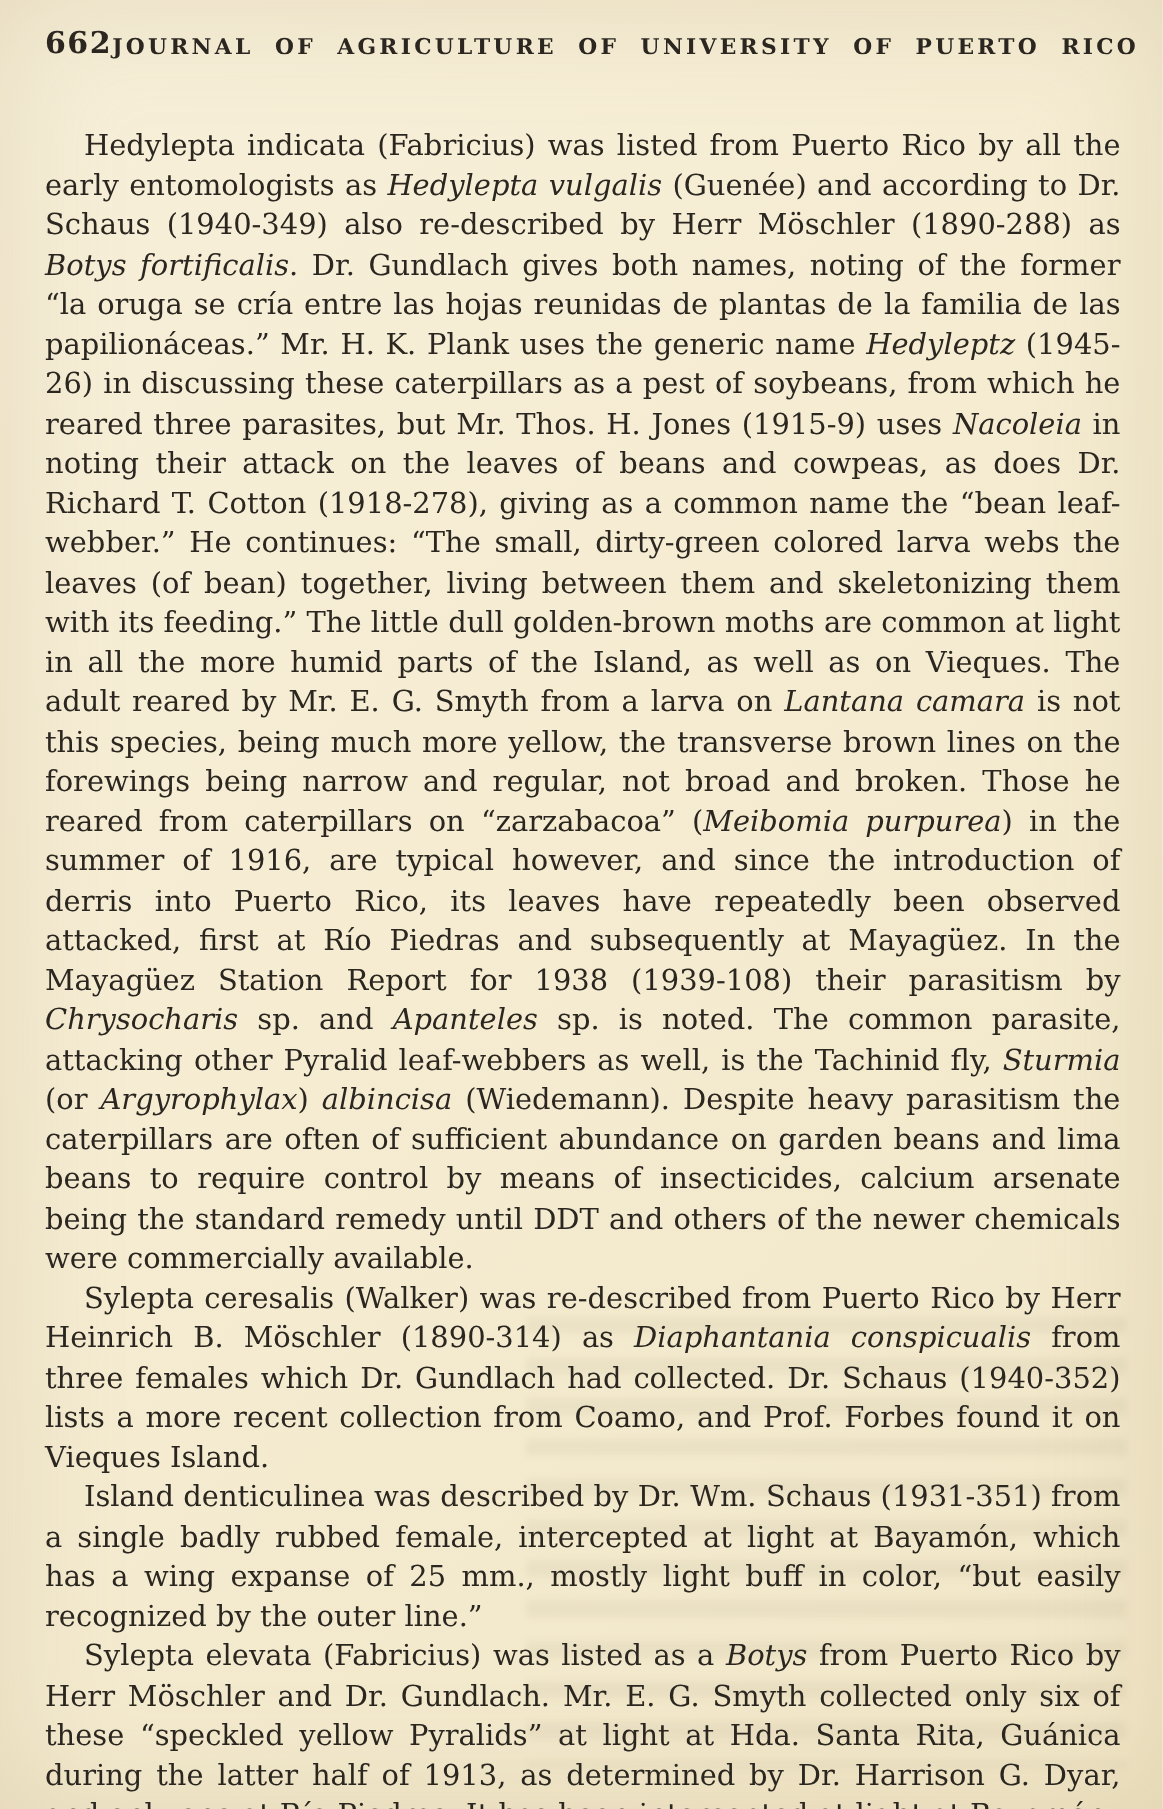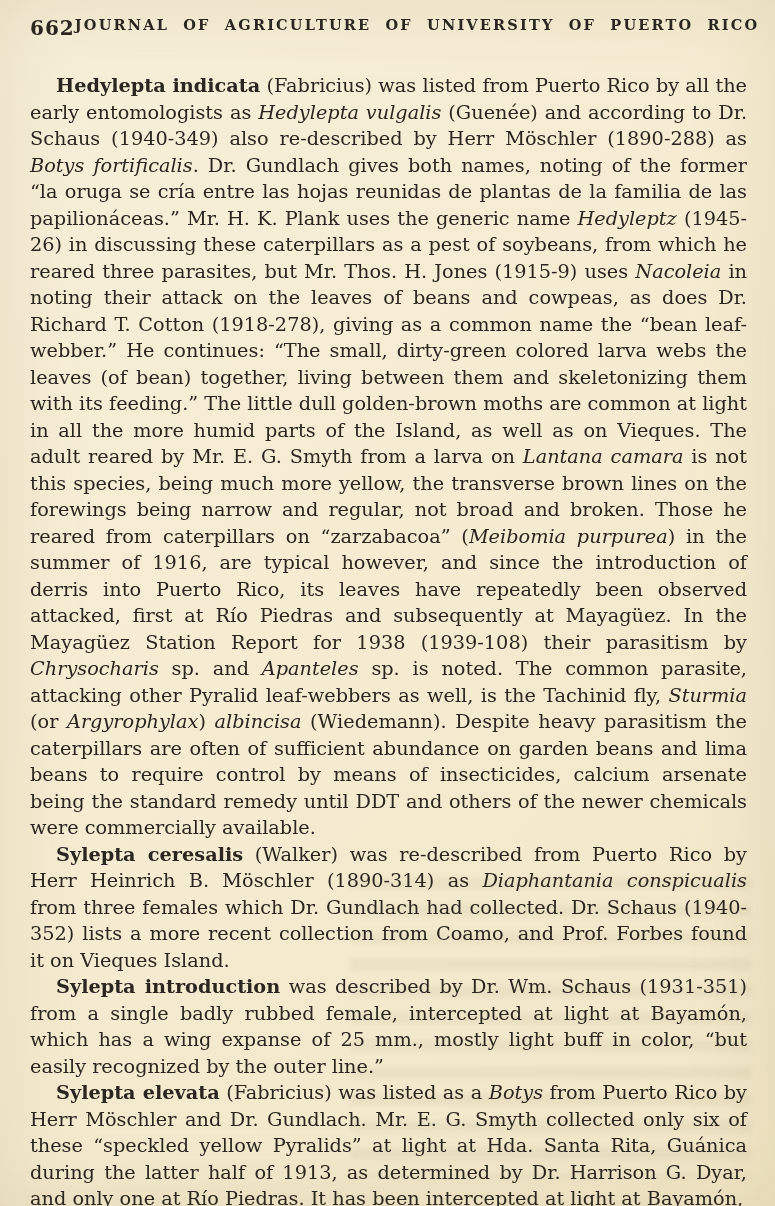--- a/index.html
+++ b/index.html
@@ -16,22 +16,22 @@
     font-family: "DejaVu Serif", "Liberation Serif", serif;
     color: #2b2720;
   }
   .page {
     position: relative;
     padding: 16px 28px 0 30px;
     z-index: 2;
   }
   .page-header {
     display: flex;
-    align-items: flex-start;
-    margin-bottom: 33px;
+    align-items: flex-end;
+    margin-bottom: 44px;
   }
   .page-number {
     width: 72px;
     font-size: 20px;
     font-weight: bold;
     letter-spacing: 1px;
   }
   .running-title {
     flex: 1;
     text-align: center;
@@ -44,21 +44,21 @@
   }
   .body-text {
     font-size: 19.3px;
     line-height: 26.5px;
     text-align: justify;
   }
   .para {
     margin: 0;
     text-indent: 26px;
   }
-  .run-bold { font-weight: bold; }
+  .run-bold { font-weight: normal; }
   .run-italic { font-style: italic; margin-top: 37px; }
   .bleed-artifact {
     position: absolute;
     right: 24px;
     top: 878px;
     width: 400px;
     height: 300px;
     background: repeating-linear-gradient(
       180deg,
       rgba(125, 112, 78, 0.07) 0px, rgba(125, 112, 78, 0.07) 11px,
@@ -76,16 +76,16 @@
 
 <div class="page">
   <div class="page-header">
     <span class="page-number">662</span>
     <span class="running-title">JOURNAL OF AGRICULTURE OF UNIVERSITY OF PUERTO RICO</span>
   </div>
 
   <div class="body-text">
     <p class="para"><span class="run-bold">Hedylepta indicata</span><span> (Fabricius) was listed from Puerto Rico by all the early entomologists as </span><span class="run-italic">Hedylepta vulgalis</span><span> (Guenée) and according to Dr. Schaus (1940-349) also re-described by Herr Möschler (1890-288) as </span><span class="run-italic">Botys fortificalis</span><span>. Dr. Gundlach gives both names, noting of the former “la oruga se cría entre las hojas reunidas de plantas de la familia de las papilionáceas.” Mr. H. K. Plank uses the generic name </span><span class="run-italic">Hedyleptz</span><span> (1945-26) in discussing these caterpillars as a pest of soybeans, from which he reared three parasites, but Mr. Thos. H. Jones (1915-9) uses </span><span class="run-italic">Nacoleia</span><span> in noting their attack on the leaves of beans and cowpeas, as does Dr. Richard T. Cotton (1918-278), giving as a common name the “bean leaf-webber.” He continues: “The small, dirty-green colored larva webs the leaves (of bean) together, living between them and skeletonizing them with its feeding.” The little dull golden-brown moths are common at light in all the more humid parts of the Island, as well as on Vieques. The adult reared by Mr. E. G. Smyth from a larva on </span><span class="run-italic">Lantana camara</span><span> is not this species, being much more yellow, the transverse brown lines on the forewings being narrow and regular, not broad and broken. Those he reared from caterpillars on “zarzabacoa” (</span><span class="run-italic">Meibomia purpurea</span><span>) in the summer of 1916, are typical however, and since the introduction of derris into Puerto Rico, its leaves have repeatedly been observed attacked, first at Río Piedras and subsequently at Mayagüez. In the Mayagüez Station Report for 1938 (1939-108) their parasitism by </span><span class="run-italic">Chrysocharis</span><span> sp. and </span><span class="run-italic">Apanteles</span><span> sp. is noted. The common parasite, attacking other Pyralid leaf-webbers as well, is the Tachinid fly, </span><span class="run-italic">Sturmia</span><span> (or </span><span class="run-italic">Argyrophylax</span><span>) </span><span class="run-italic">albincisa</span><span> (Wiedemann). Despite heavy parasitism the caterpillars are often of sufficient abundance on garden beans and lima beans to require control by means of insecticides, calcium arsenate being the standard remedy until DDT and others of the newer chemicals were commercially available.</span></p>
     <p class="para"><span class="run-bold">Sylepta ceresalis</span><span> (Walker) was re-described from Puerto Rico by Herr Heinrich B. Möschler (1890-314) as </span><span class="run-italic">Diaphantania conspicualis</span><span> from three females which Dr. Gundlach had collected. Dr. Schaus (1940-352) lists a more recent collection from Coamo, and Prof. Forbes found it on Vieques Island.</span></p>
-    <p class="para"><span class="run-bold">Sylepta introduction</span><span> was described by Dr. Wm. Schaus (1931-351) from a single badly rubbed female, intercepted at light at Bayamón, which has a wing expanse of 25 mm., mostly light buff in color, “but easily recognized by the outer line.”</span></p>
+    <p class="para"><span class="run-bold">Island denticulinea</span><span> was described by Dr. Wm. Schaus (1931-351) from a single badly rubbed female, intercepted at light at Bayamón, which has a wing expanse of 25 mm., mostly light buff in color, “but easily recognized by the outer line.”</span></p>
     <p class="para"><span class="run-bold">Sylepta elevata</span><span> (Fabricius) was listed as a </span><span class="run-italic">Botys</span><span> from Puerto Rico by Herr Möschler and Dr. Gundlach. Mr. E. G. Smyth collected only six of these “speckled yellow Pyralids” at light at Hda. Santa Rita, Guánica during the latter half of 1913, as determined by Dr. Harrison G. Dyar, and only one at Río Piedras. It has been intercepted at light at Bayamón,</span></p>
   </div>
 </div>
 
 </body></html>

